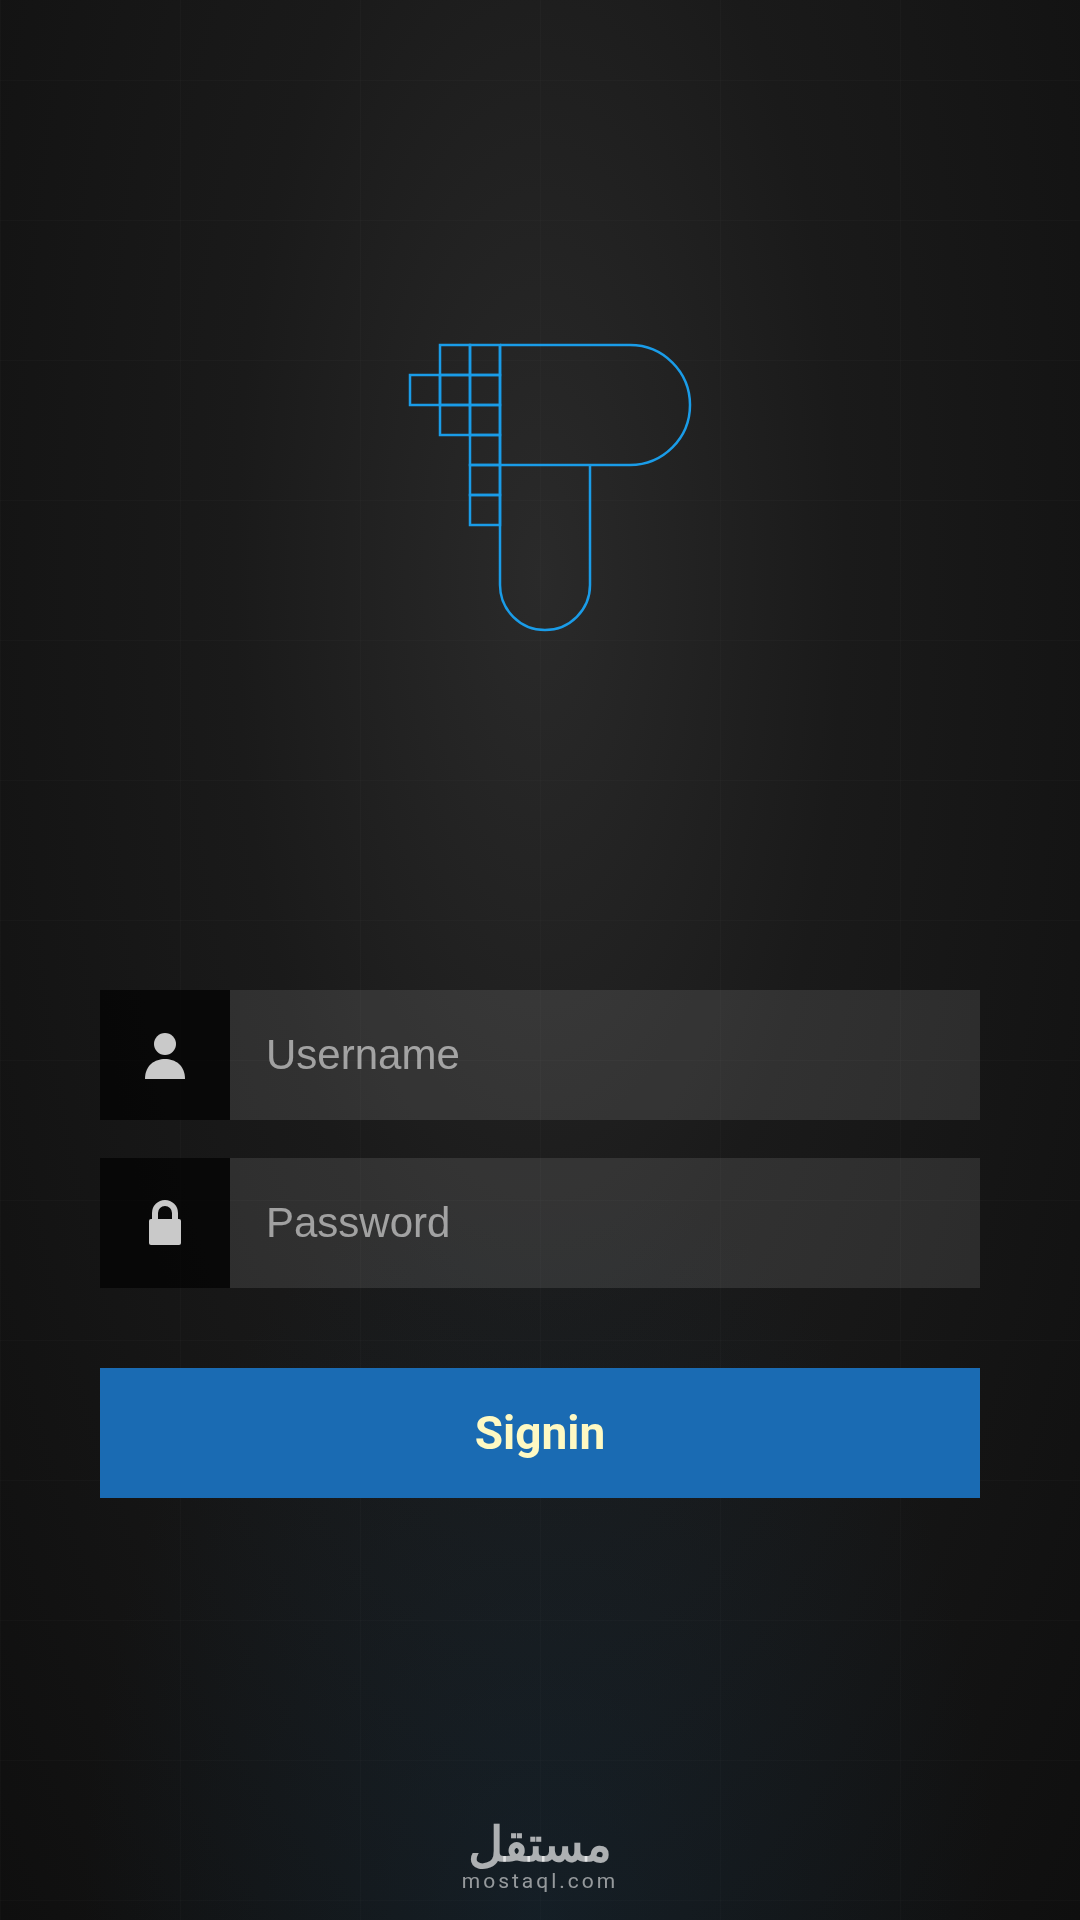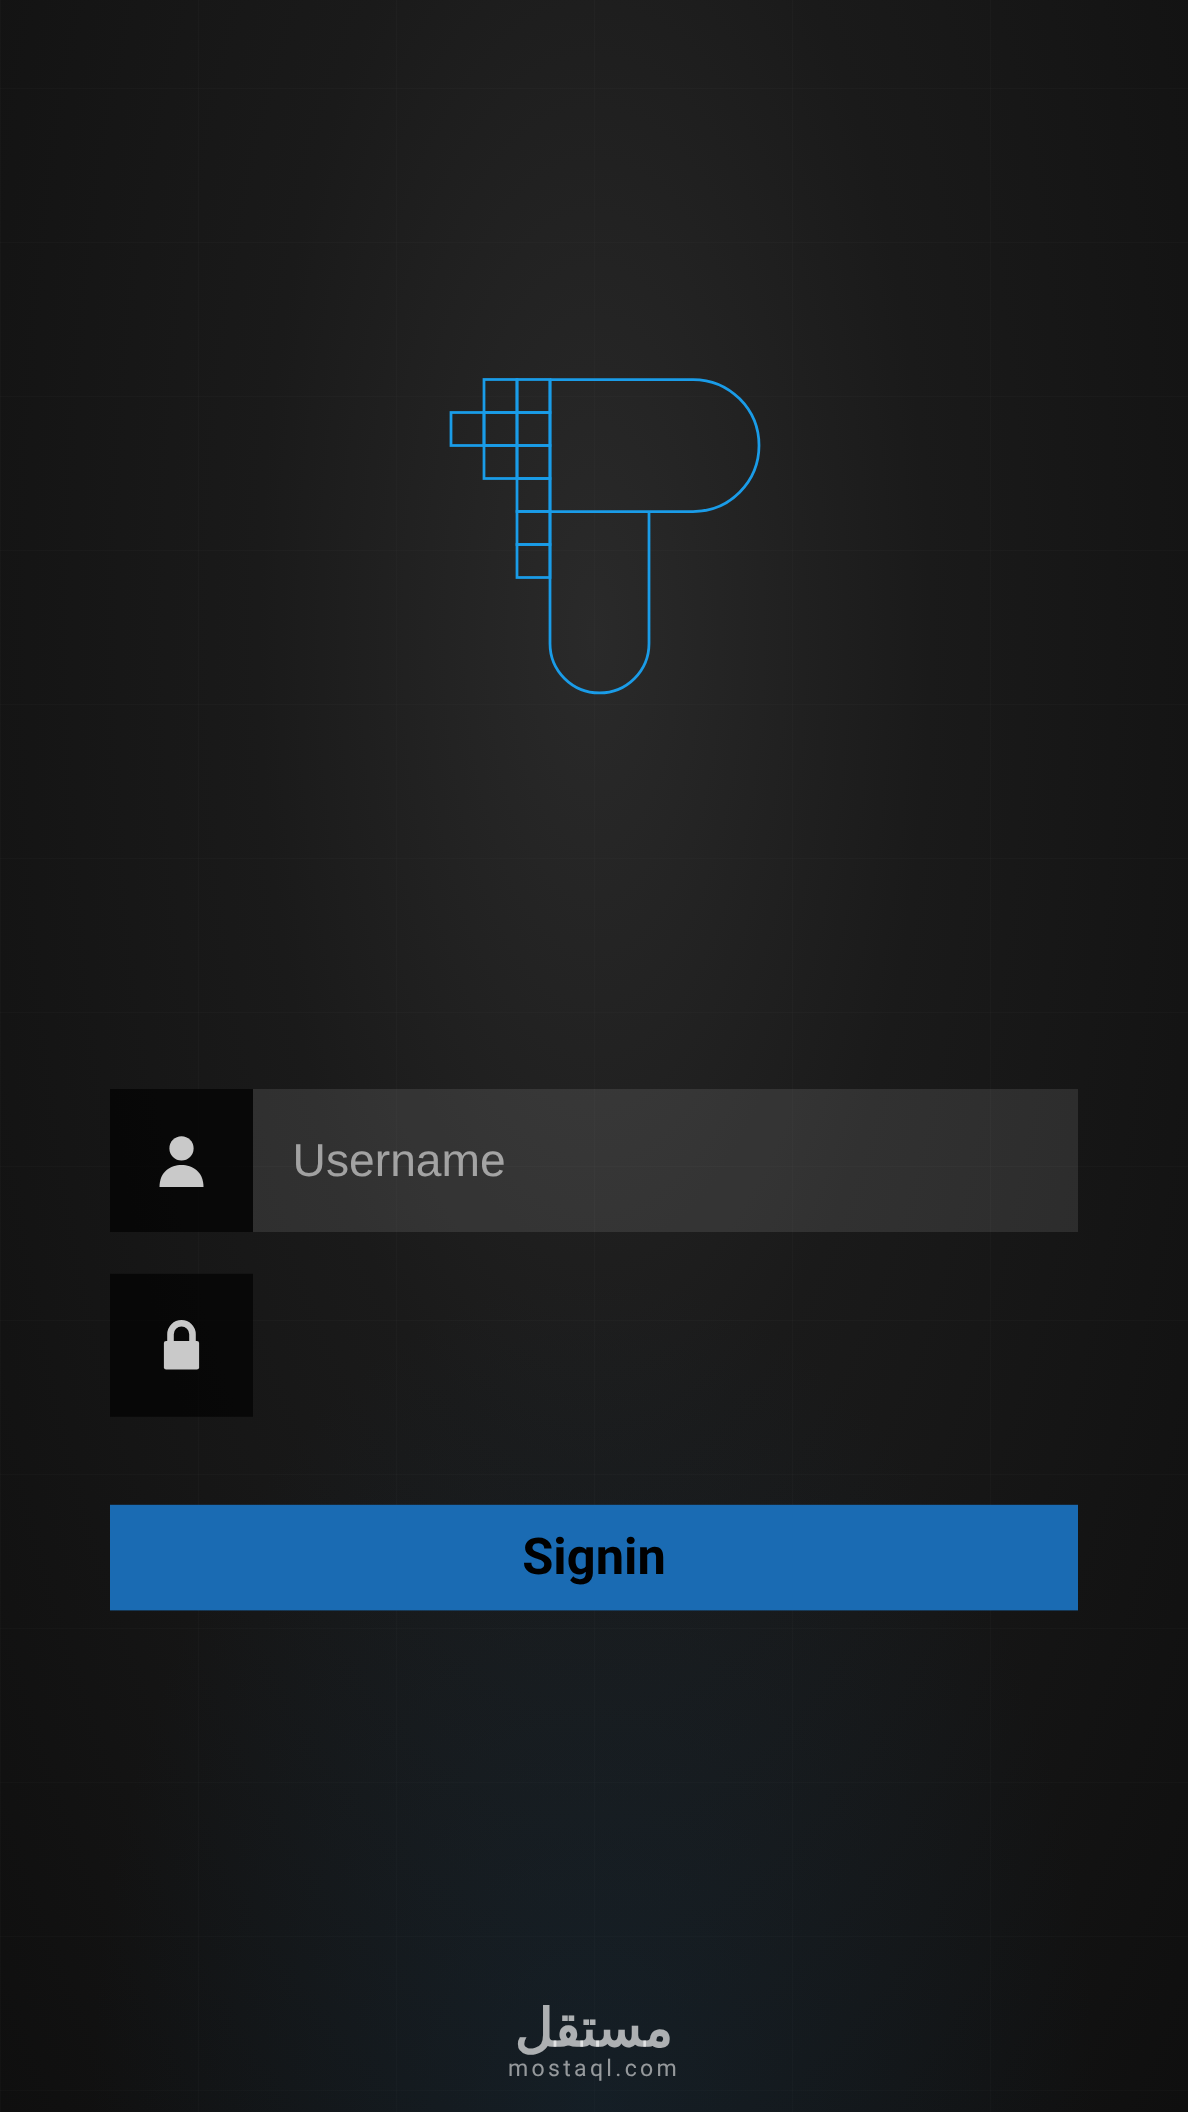--- a/index.html
+++ b/index.html
@@ -83,23 +83,23 @@
     font-size: 42px;
   }
 
   .buttons {
     display: flex;
     gap: 42px;
     margin-top: 80px;
   }
   .btn {
     flex: 1;
-    height: 96px;
+    height: 130px;
     border: none;
-    color: #000000;
+    color: #fef9c3;
     font-size: 46px;
     font-weight: 700;
     cursor: pointer;
     font-family: inherit;
   }
   .btn-primary { background: #1a6bb3; }
   .btn-secondary { background: #d14d57; }
 
   .footer {
     position: absolute;
@@ -170,20 +170,21 @@
       <input type="text" placeholder="Username" style="">
     </div>
 
     <div class="field">
       <div class="icon-box">
         <svg width="40" height="48" viewBox="0 0 40 48">
           <rect x="4" y="20" width="32" height="26" rx="2" fill="#c9c9c9"></rect>
           <path d="M 10 20 L 10 14 A 10 10 0 0 1 30 14 L 30 20" fill="none" stroke="#c9c9c9" stroke-width="6"></path>
         </svg>
       </div>
+      <input type="password" placeholder="Password" style="">
     </div>
 
     <div class="buttons">
       <button class="btn btn-primary">Signin</button>
     </div>
 
   </div>
 
   <div class="footer">
     <div class="ar">مستقل</div>

